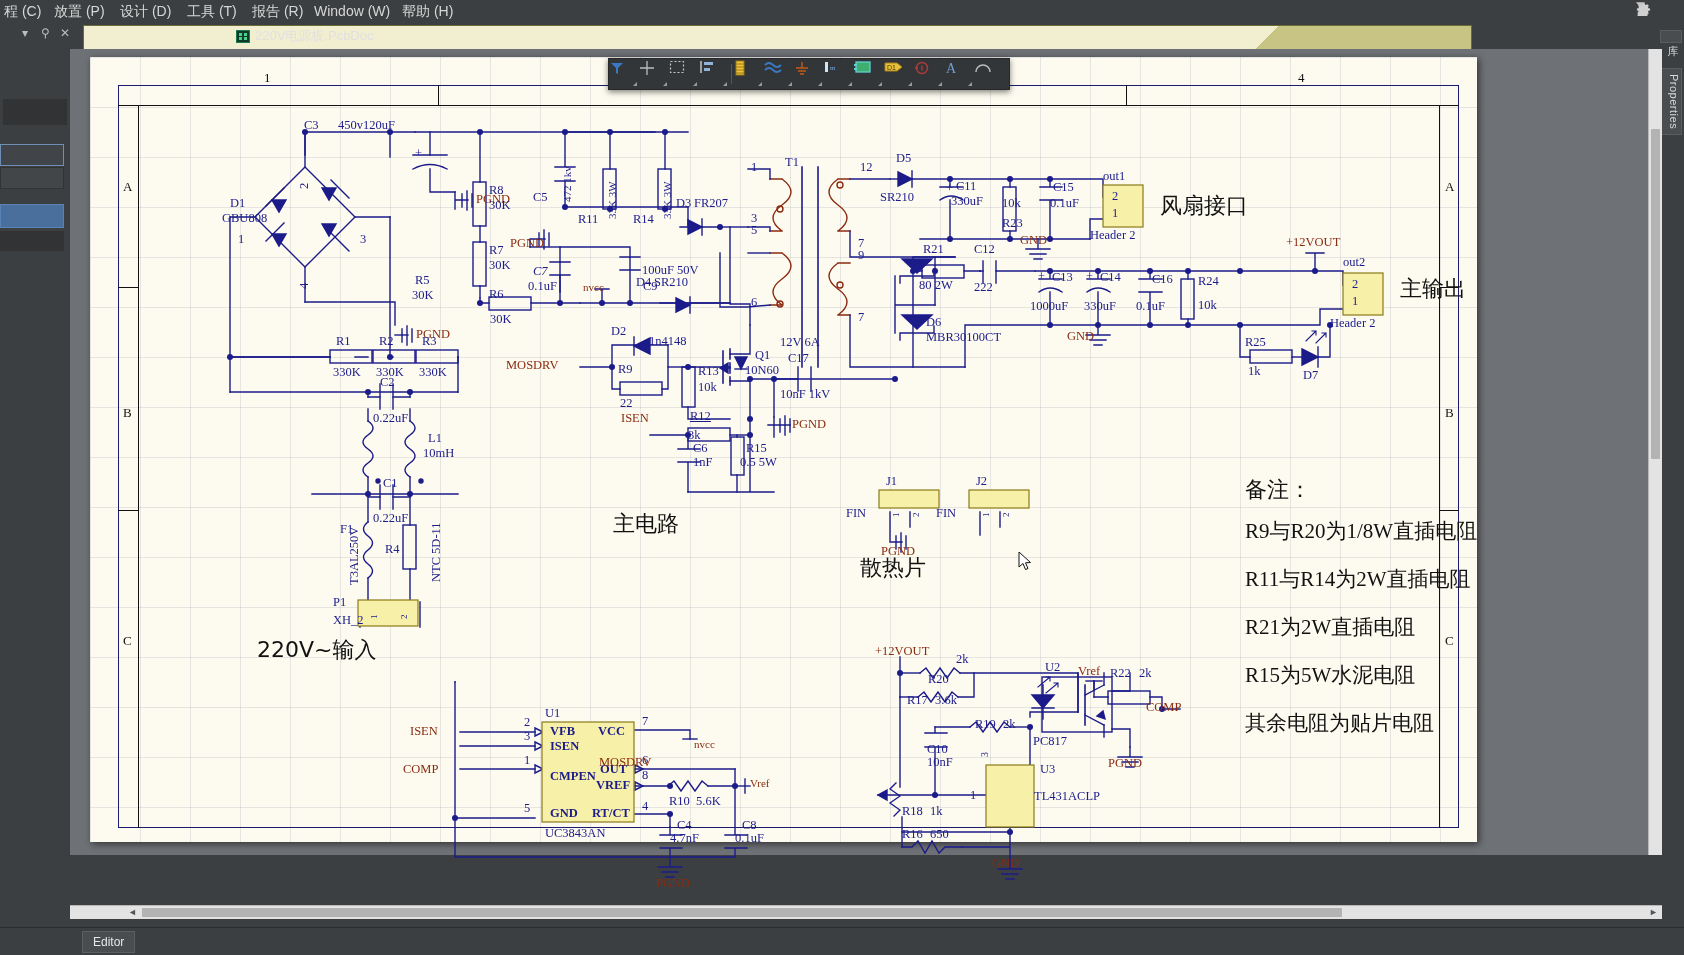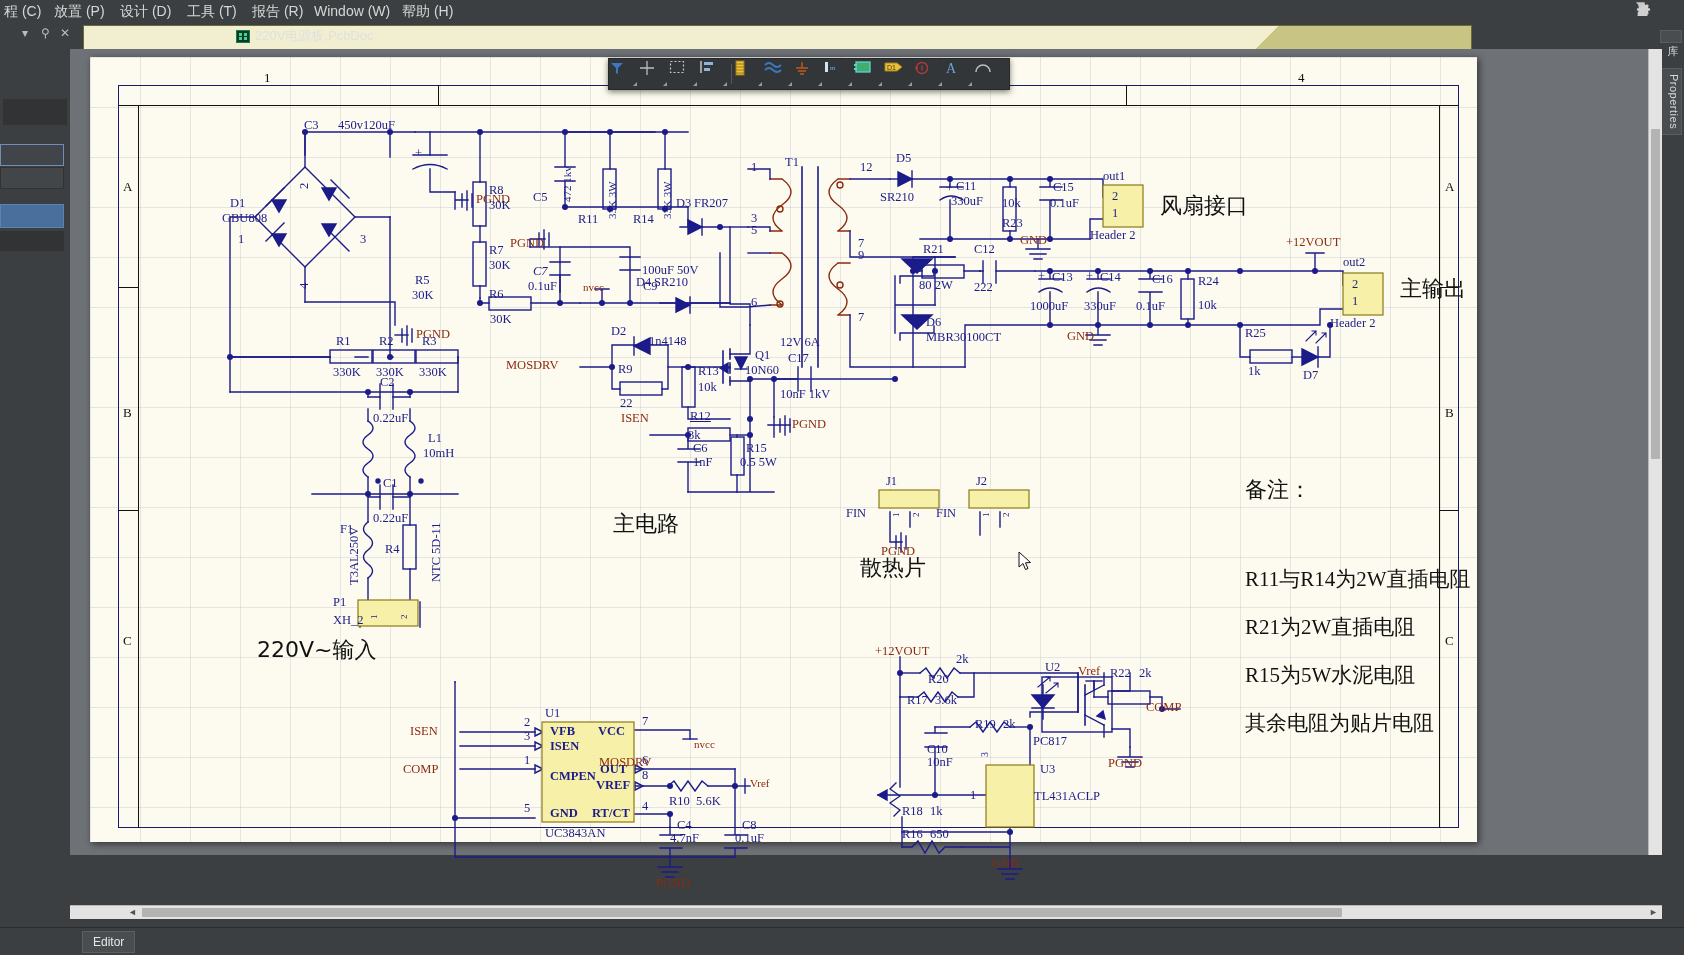--- a/index.html
+++ b/index.html
@@ -744,21 +744,21 @@
         <div class="lbl" style="left:1046px;top:243px;">0.1uF</div>
         <div class="lbl" style="left:1108px;top:218px;">R24</div>
         <div class="lbl" style="left:1108px;top:242px;">10k</div>
         <div class="lbl net" style="left:977px;top:273px;">GND</div>
         <div class="lbl net" style="left:1196px;top:179px;">+12VOUT</div>
         <div class="lbl" style="left:1253px;top:199px;">out2</div>
         <div class="lbl" style="left:1262px;top:221px;">2</div>
         <div class="lbl" style="left:1262px;top:238px;">1</div>
         <div class="lbl" style="left:1240px;top:260px;">Header 2</div>
         <div class="cnbig" style="left:1310px;top:217px;">主输出</div>
-        <div class="lbl" style="left:1155px;top:270px;">R25</div>
+        <div class="lbl" style="left:1155px;top:279px;">R25</div>
         <div class="lbl" style="left:1158px;top:308px;">1k</div>
         <div class="lbl" style="left:1213px;top:312px;">D7</div>
 
         <div class="cnbig" style="left:523px;top:452px;">主电路</div>
 
         <div class="lbl" style="left:796px;top:418px;">J1</div>
         <div class="lbl" style="left:886px;top:418px;">J2</div>
         <div class="lbl" style="left:756px;top:450px;">FIN</div>
         <div class="lbl" style="left:846px;top:450px;">FIN</div>
         <div class="lbl rot" style="left:802px;top:460px;font-size:9px;">1</div>
@@ -819,20 +819,21 @@
         <div class="lbl" style="left:955px;top:604px;">U2</div>
         <div class="lbl" style="left:943px;top:678px;">PC817</div>
         <div class="lbl net" style="left:988px;top:608px;">Vref</div>
         <div class="lbl" style="left:1020px;top:610px;">R22</div>
         <div class="lbl" style="left:1049px;top:610px;">2k</div>
         <div class="lbl net" style="left:1056px;top:644px;">COMP</div>
         <div class="lbl net" style="left:1018px;top:700px;">PGND</div>
         <div class="lbl net" style="left:902px;top:800px;">GND</div>
 
         <div class="cnbig" style="left:1155px;top:418px;">备注：</div>
+        <div class="note" style="left:1155px;top:460px;">R9与R20为1/8W直插电阻</div>
         <div class="note" style="left:1155px;top:508px;">R11与R14为2W直插电阻</div>
         <div class="note" style="left:1155px;top:556px;">R21为2W直插电阻</div>
         <div class="note" style="left:1155px;top:604px;">R15为5W水泥电阻</div>
         <div class="note" style="left:1155px;top:652px;">其余电阻为贴片电阻</div>
       </div>
     </div>
 
     <div class="fltbar" style="left:538px;top:9px;">
       <div class="fbtn">
         <svg width="16" height="16" viewBox="0 0 16 16">

